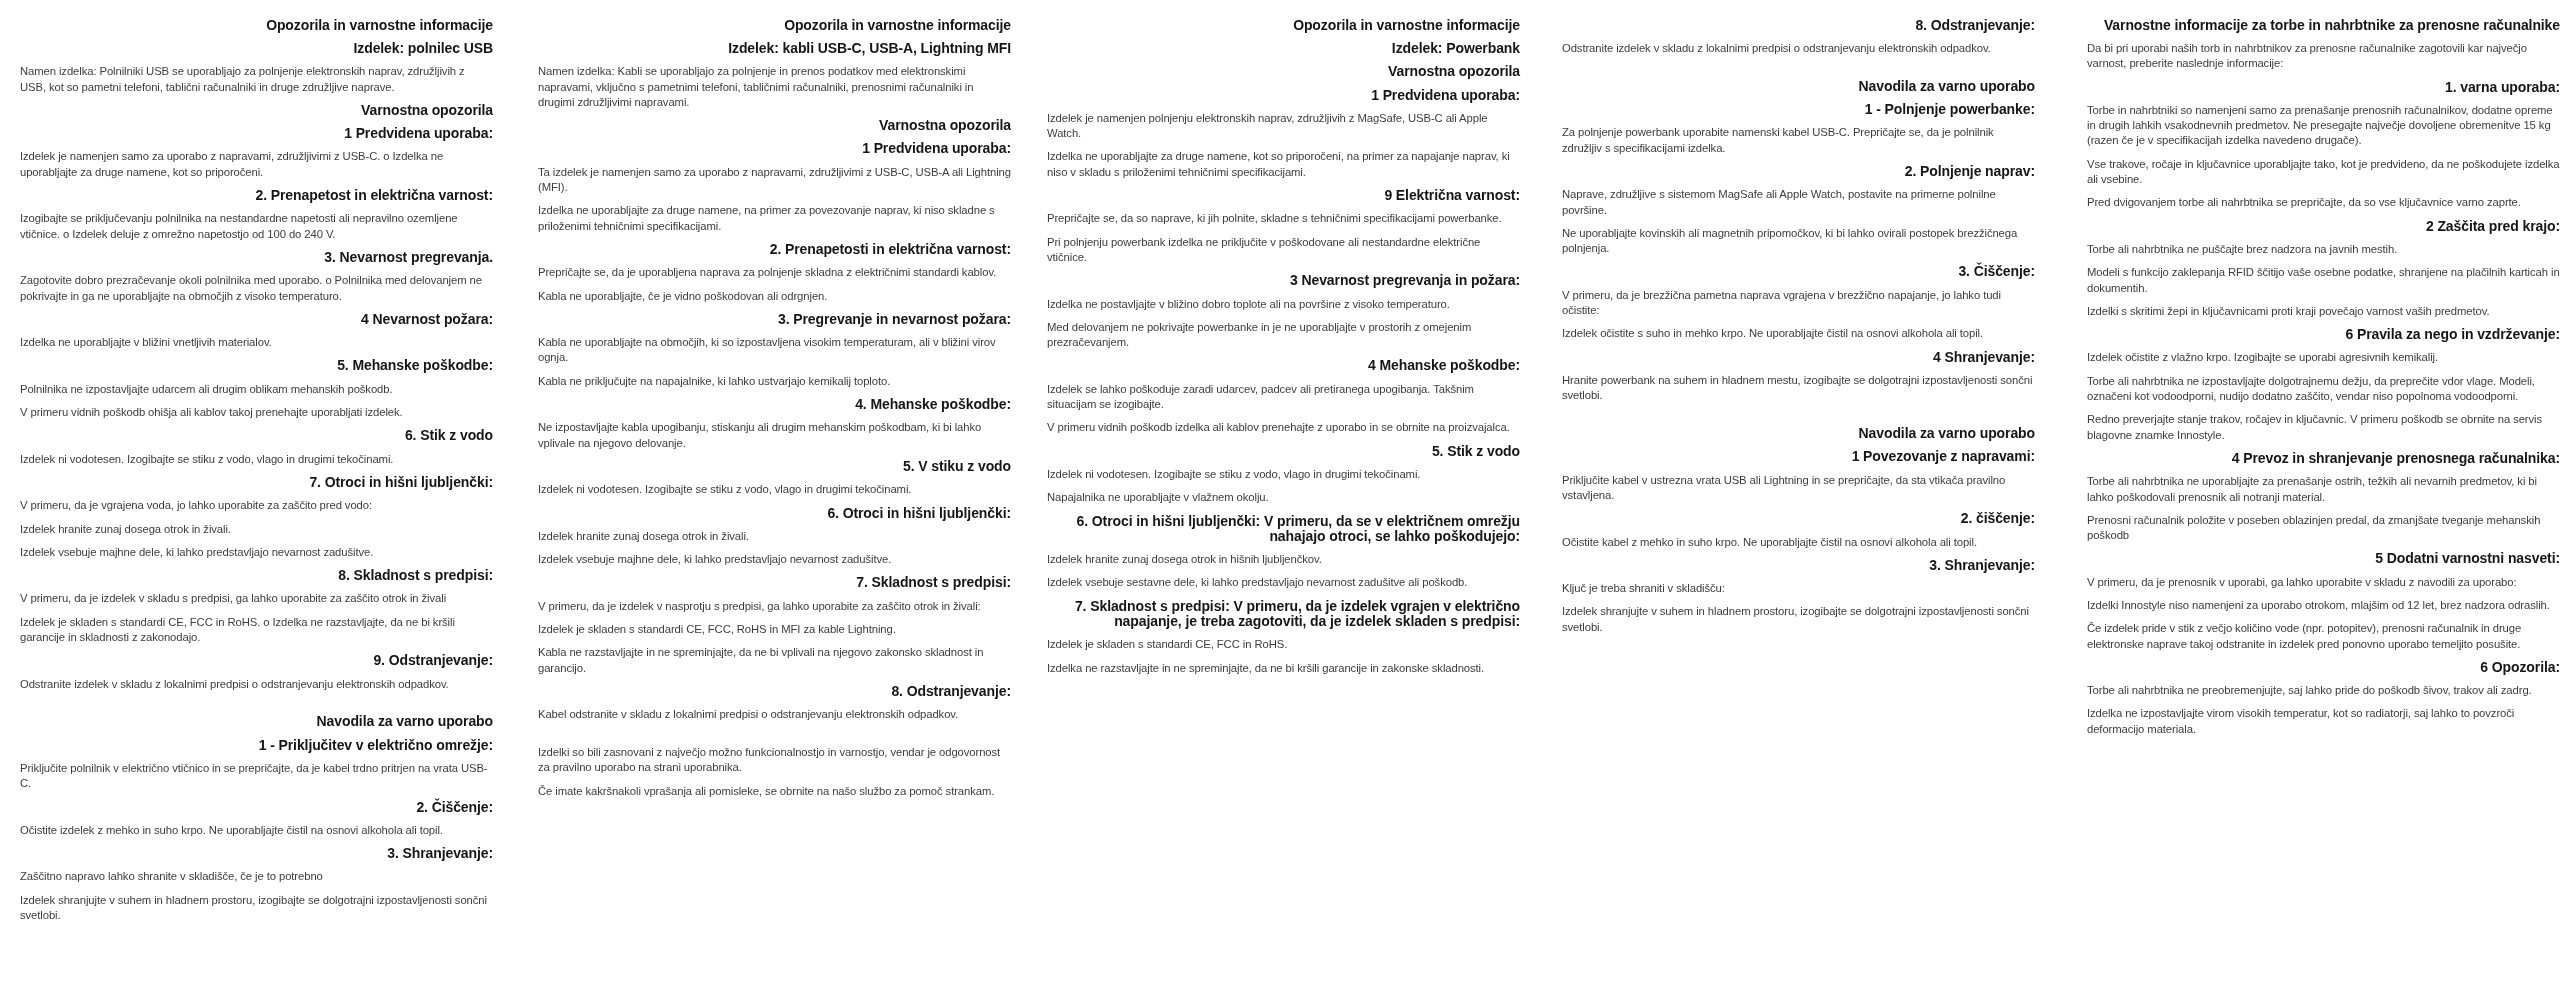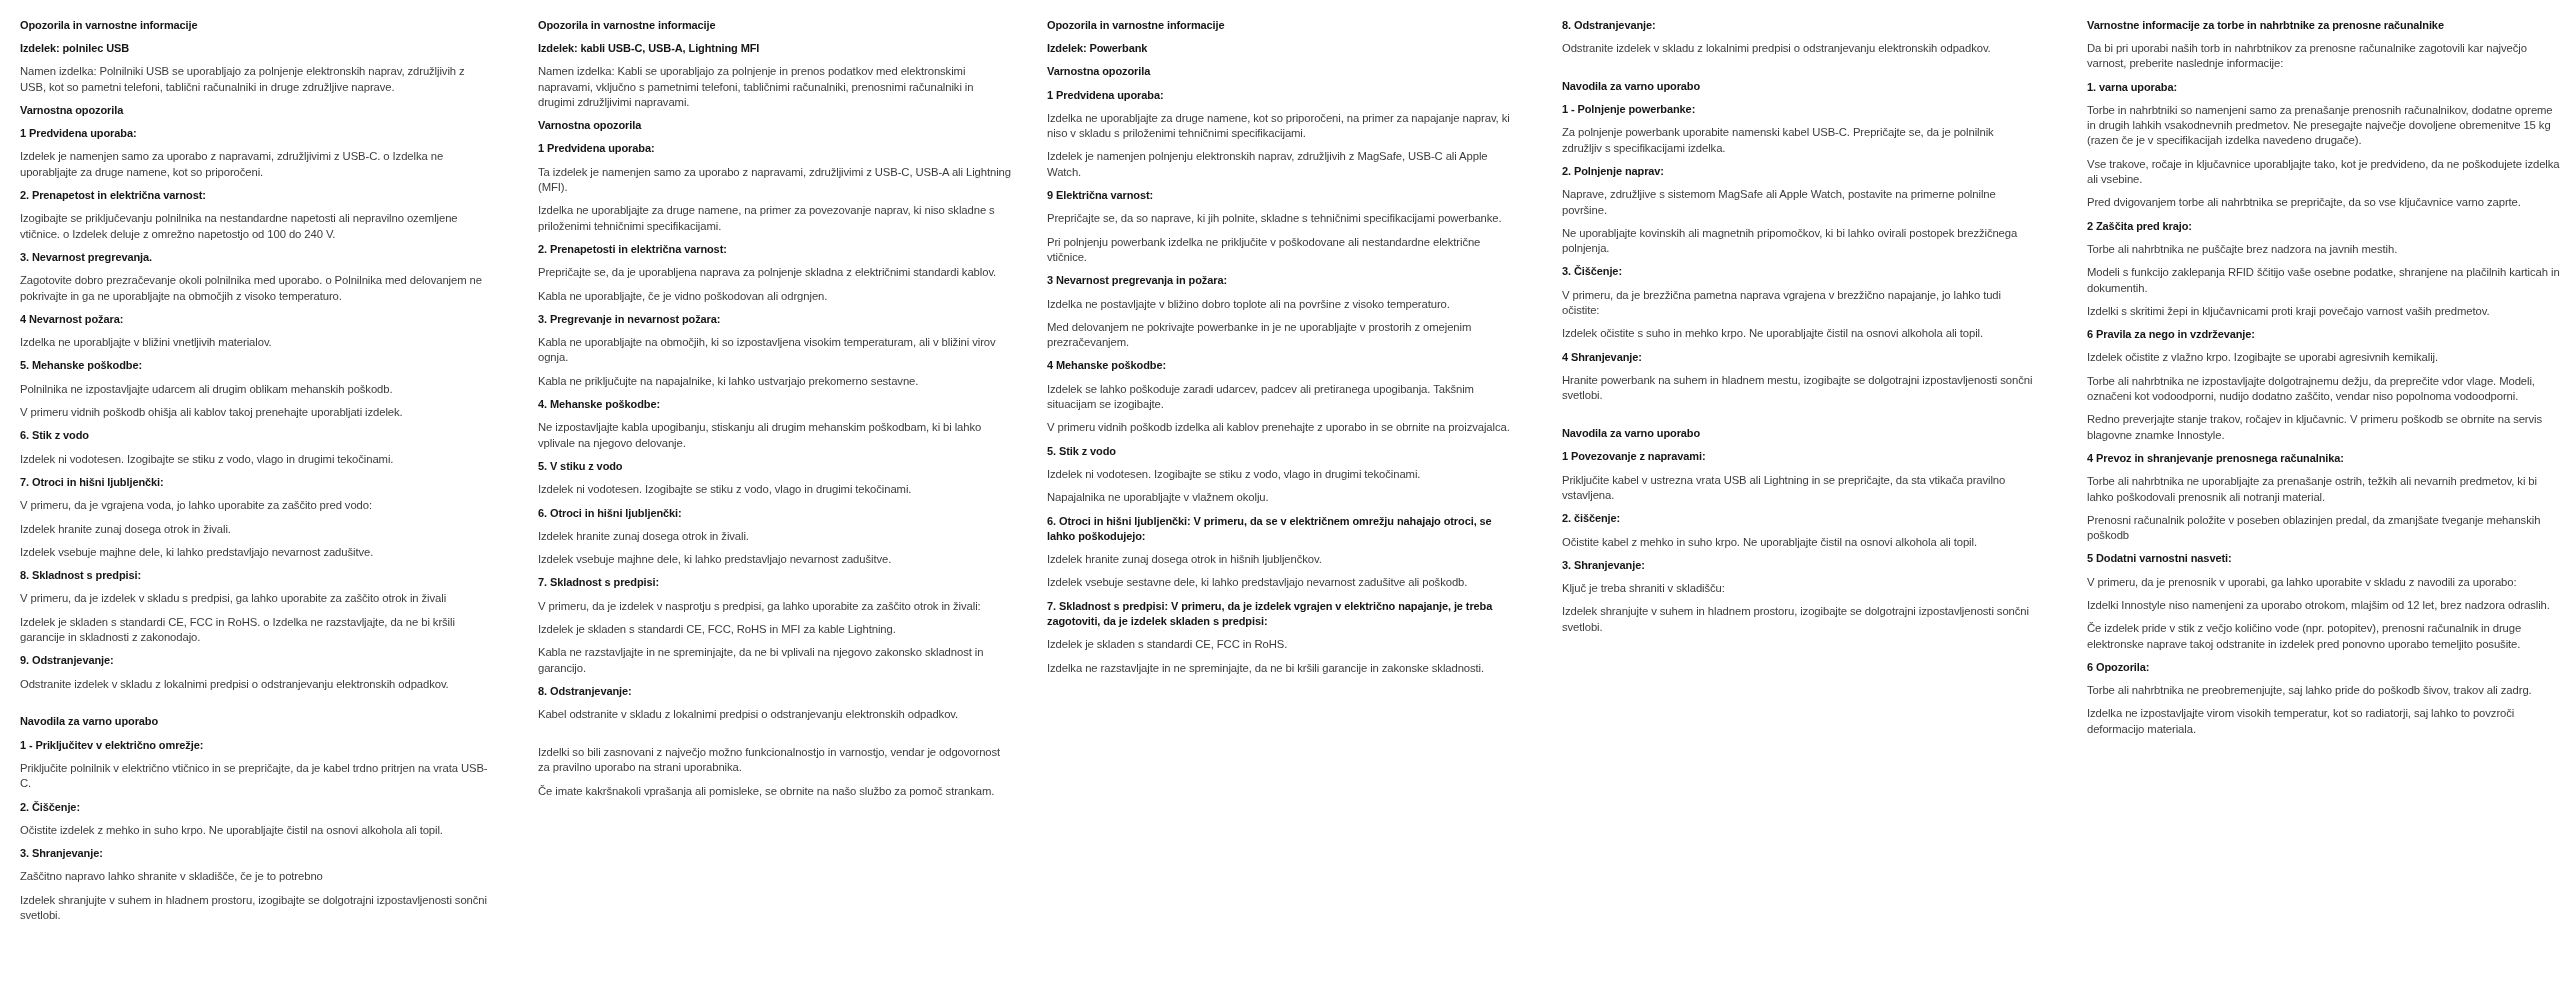--- a/index.html
+++ b/index.html
@@ -23,26 +23,27 @@
     position: absolute;
     top: 17.7px;
     width: 473px;
   }
   .col:nth-child(1) { left: 20px; }
   .col:nth-child(2) { left: 538px; }
   .col:nth-child(3) { left: 1047px; }
   .col:nth-child(4) { left: 1562px; }
   .col:nth-child(5) { left: 2087px; }
   .hd {
-    font-size: 11px;
+    font-size: 14px;
     font-weight: 700;
     color: #161616;
     line-height: 15.3px;
     margin: 0 0 8px 0;
     letter-spacing: -0.1px;
+    text-align: right;
   }
   .bd {
     font-size: 11.3px;
     font-weight: 400;
     color: #3d3d3d;
     line-height: 15.3px;
     margin: 0 0 8px 0;
     letter-spacing: -0.1px;
   }
   .gap {
@@ -97,21 +98,21 @@
         <p class="bd">Namen izdelka: Kabli se uporabljajo za polnjenje in prenos podatkov med elektronskimi napravami, vključno s pametnimi telefoni, tabličnimi računalniki, prenosnimi računalniki in drugimi združljivimi napravami.</p>
         <h3 class="hd">Varnostna opozorila</h3>
         <h3 class="hd">1 Predvidena uporaba:</h3>
         <p class="bd">Ta izdelek je namenjen samo za uporabo z napravami, združljivimi z USB-C, USB-A ali Lightning (MFI).</p>
         <p class="bd">Izdelka ne uporabljajte za druge namene, na primer za povezovanje naprav, ki niso skladne s priloženimi tehničnimi specifikacijami.</p>
         <h3 class="hd">2. Prenapetosti in električna varnost:</h3>
         <p class="bd">Prepričajte se, da je uporabljena naprava za polnjenje skladna z električnimi standardi kablov.</p>
         <p class="bd">Kabla ne uporabljajte, če je vidno poškodovan ali odrgnjen.</p>
         <h3 class="hd">3. Pregrevanje in nevarnost požara:</h3>
         <p class="bd">Kabla ne uporabljajte na območjih, ki so izpostavljena visokim temperaturam, ali v bližini virov ognja.</p>
-        <p class="bd">Kabla ne priključujte na napajalnike, ki lahko ustvarjajo prekomerno sestavne.</p>
+        <p class="bd">Kabla ne priključujte na napajalnike, ki lahko ustvarjajo kemikalij toploto.</p>
         <h3 class="hd">4. Mehanske poškodbe:</h3>
         <p class="bd">Ne izpostavljajte kabla upogibanju, stiskanju ali drugim mehanskim poškodbam, ki bi lahko vplivale na njegovo delovanje.</p>
         <h3 class="hd">5. V stiku z vodo</h3>
         <p class="bd">Izdelek ni vodotesen. Izogibajte se stiku z vodo, vlago in drugimi tekočinami.</p>
         <h3 class="hd">6. Otroci in hišni ljubljenčki:</h3>
         <p class="bd">Izdelek hranite zunaj dosega otrok in živali.</p>
         <p class="bd">Izdelek vsebuje majhne dele, ki lahko predstavljajo nevarnost zadušitve.</p>
         <h3 class="hd">7. Skladnost s predpisi:</h3>
         <p class="bd">V primeru, da je izdelek v nasprotju s predpisi, ga lahko uporabite za zaščito otrok in živali:</p>
         <p class="bd">Izdelek je skladen s standardi CE, FCC, RoHS in MFI za kable Lightning.</p>
@@ -120,22 +121,22 @@
         <p class="bd">Kabel odstranite v skladu z lokalnimi predpisi o odstranjevanju elektronskih odpadkov.</p>
         <div class="gap"></div>
         <p class="bd">Izdelki so bili zasnovani z največjo možno funkcionalnostjo in varnostjo, vendar je odgovornost za pravilno uporabo na strani uporabnika.</p>
         <p class="bd">Če imate kakršnakoli vprašanja ali pomisleke, se obrnite na našo službo za pomoč strankam.</p>
       </section>
       <section class="col">
         <h3 class="hd">Opozorila in varnostne informacije</h3>
         <h3 class="hd">Izdelek: Powerbank</h3>
         <h3 class="hd">Varnostna opozorila</h3>
         <h3 class="hd">1 Predvidena uporaba:</h3>
+        <p class="bd">Izdelek je namenjen polnjenju elektronskih naprav, združljivih z MagSafe, USB-C ali Apple Watch.</p>
         <p class="bd">Izdelka ne uporabljajte za druge namene, kot so priporočeni, na primer za napajanje naprav, ki niso v skladu s priloženimi tehničnimi specifikacijami.</p>
-        <p class="bd">Izdelek je namenjen polnjenju elektronskih naprav, združljivih z MagSafe, USB-C ali Apple Watch.</p>
         <h3 class="hd">9 Električna varnost:</h3>
         <p class="bd">Prepričajte se, da so naprave, ki jih polnite, skladne s tehničnimi specifikacijami powerbanke.</p>
         <p class="bd">Pri polnjenju powerbank izdelka ne priključite v poškodovane ali nestandardne električne vtičnice.</p>
         <h3 class="hd">3 Nevarnost pregrevanja in požara:</h3>
         <p class="bd">Izdelka ne postavljajte v bližino dobro toplote ali na površine z visoko temperaturo.</p>
         <p class="bd">Med delovanjem ne pokrivajte powerbanke in je ne uporabljajte v prostorih z omejenim prezračevanjem.</p>
         <h3 class="hd">4 Mehanske poškodbe:</h3>
         <p class="bd">Izdelek se lahko poškoduje zaradi udarcev, padcev ali pretiranega upogibanja. Takšnim situacijam se izogibajte.</p>
         <p class="bd">V primeru vidnih poškodb izdelka ali kablov prenehajte z uporabo in se obrnite na proizvajalca.</p>
         <h3 class="hd">5. Stik z vodo</h3>

